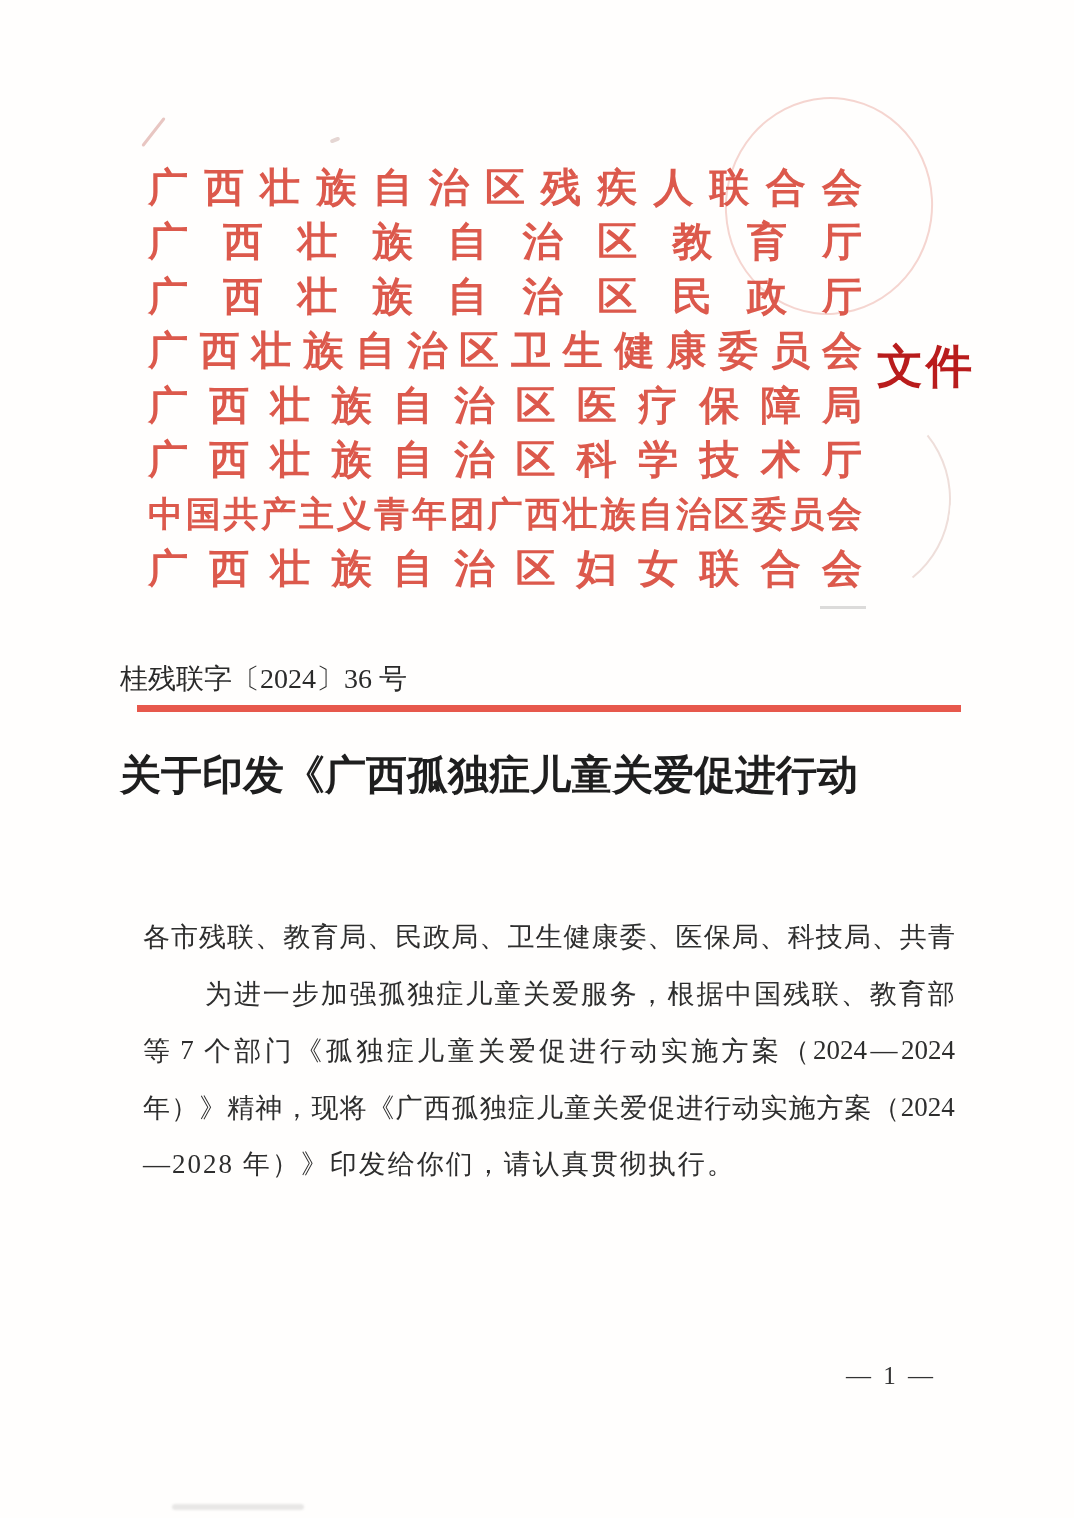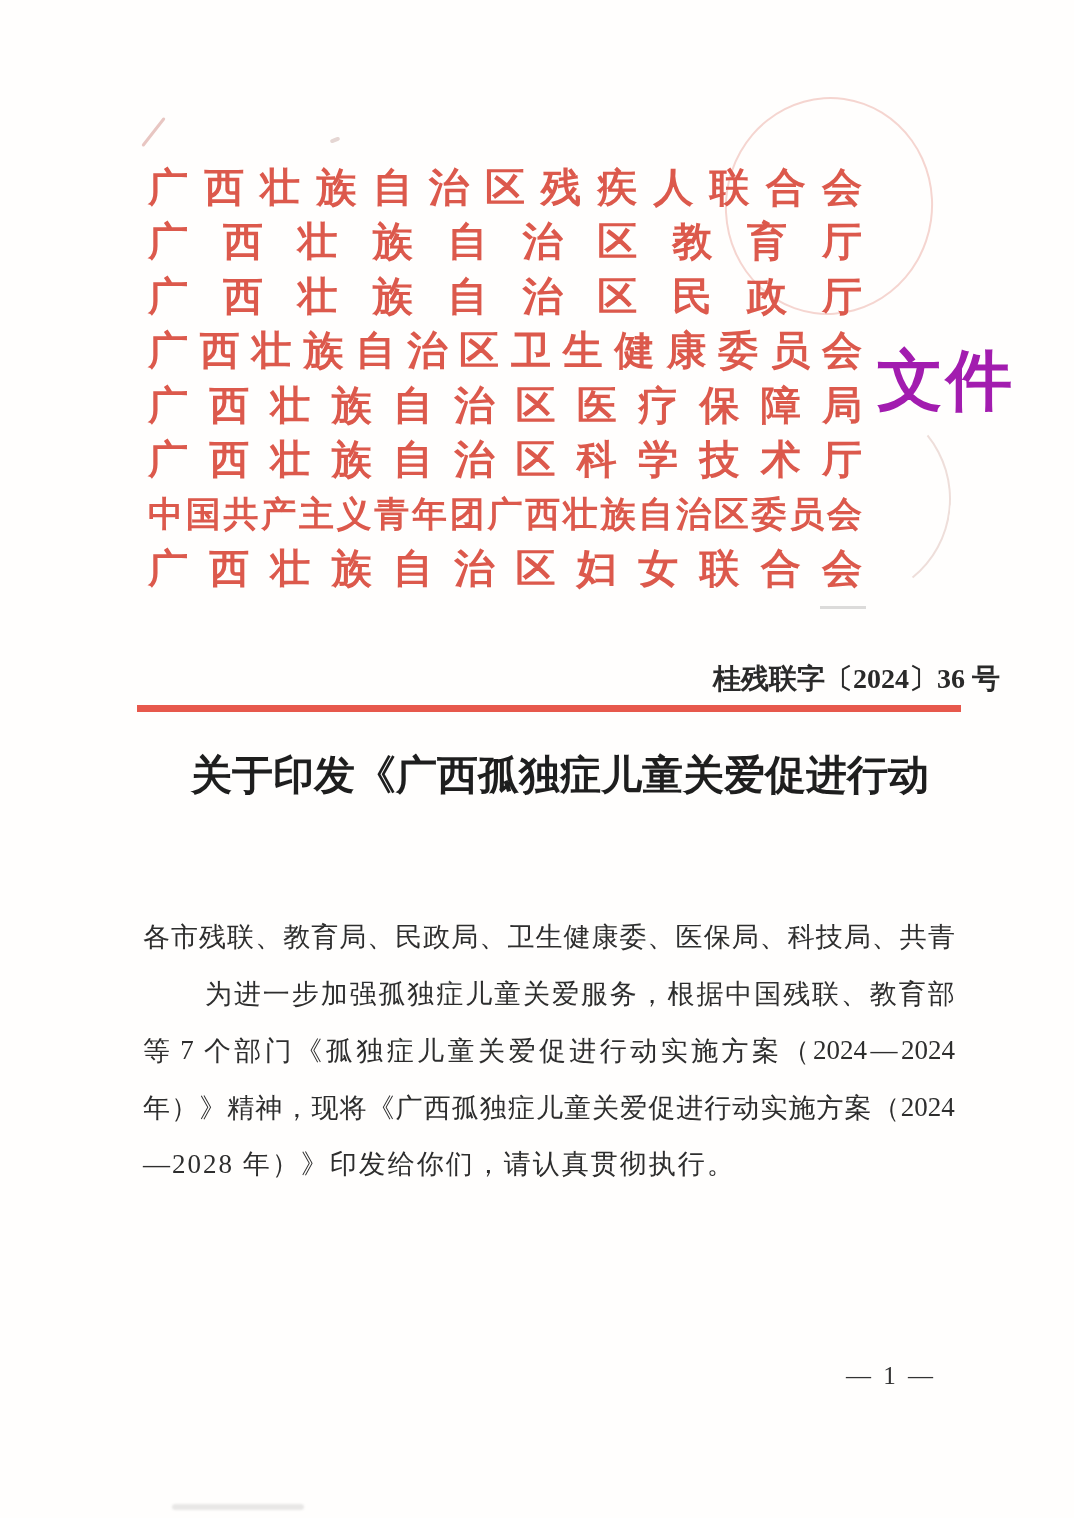--- a/index.html
+++ b/index.html
@@ -72,51 +72,49 @@
     font-size: 40px;
     font-weight: 700;
     color: #dc594c;
     align-items: center;
   }
   .agency.small { font-size: 35px; }
 
   .doc-type {
     position: absolute;
     left: 877px; top: 336px;
-    font-size: 66px;
+    font-size: 46px;
     font-weight: 700;
     letter-spacing: 3px;
-    color: #a21caf;
+    color: #b91c1c;
     font-family: "Liberation Sans", sans-serif;
   }
 
   
   .doc-number {
     position: absolute;
     left: 120px; top: 660px;
     width: 880px;
-    text-align: right;
+    text-align: left;
     font-size: 28px;
     color: #2a2a2a;
-    font-weight: bold;
   }
   .red-rule {
     position: absolute;
     left: 137px; top: 705px;
     width: 824px; height: 7px;
     background: #e7584c;
   }
 
   
   .title {
     position: absolute;
     left: 120px; top: 748px;
     width: 880px;
     margin: 0;
-    text-align: center;
     font-size: 41px;
     font-weight: 700;
     color: #1e1e1e;
   }
   .t-line { display: block; height: 55px; line-height: 55px; }
 
   
   .body-text {
     position: absolute;
     left: 143px; top: 908px;

